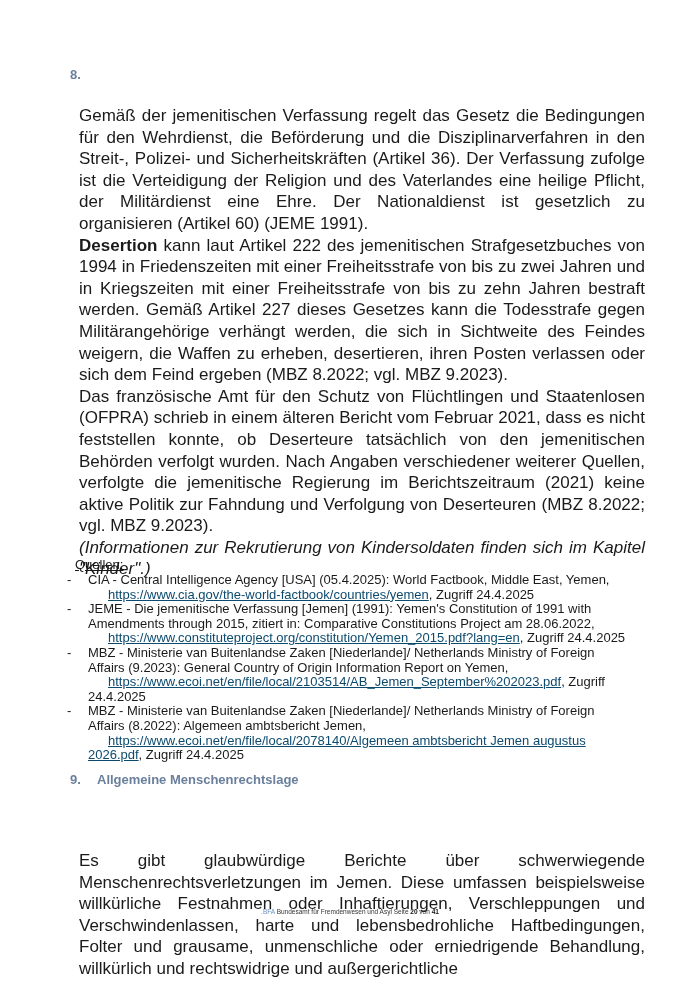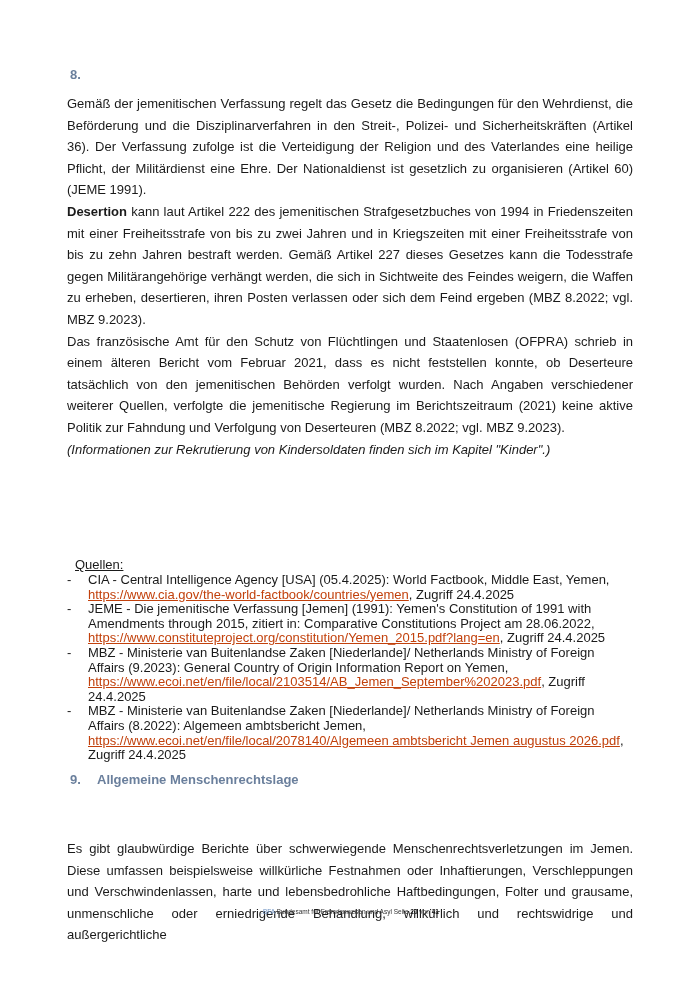--- a/index.html
+++ b/index.html
@@ -31,24 +31,24 @@
     }
     .heading .num {
       display: inline-block;
       width: 27px;
       padding-left: 3px;
     }
     .h8 { position: absolute; top: 67px; left: 0; }
     .h9 { position: absolute; top: 772px; left: 0; }
 
     .body-text {
-      font-size: 13px;
+      font-size: 17px;
       line-height: 21.6px;
       text-align: justify;
-      margin: 0;
+      margin: 12px;
     }
     .block1 { position: absolute; top: 93px; left: 0; width: 566px; }
     .block2 { position: absolute; top: 838px; left: 0; width: 566px; }
     .body-text p { margin: 0; }
     .body-text b { font-weight: bold; }
     .body-text i { font-style: italic; }
 
     .sources-title {
       position: absolute;
       top: 549px;
@@ -72,22 +72,23 @@
       position: relative;
       padding-left: 21px;
       margin: 0;
     }
     .sources li .dash {
       position: absolute;
       left: 0;
       top: 0;
     }
     .sources a {
-      color: #c2410c;
+      color: #0c4a6e;
       text-decoration: underline;
+      margin-left: 20px;
     }
     .footer {
       position: absolute;
       top: 908px;
       left: 0;
       width: 700px;
       text-align: center;
       font-size: 6.5px;
       color: #333;
     }

